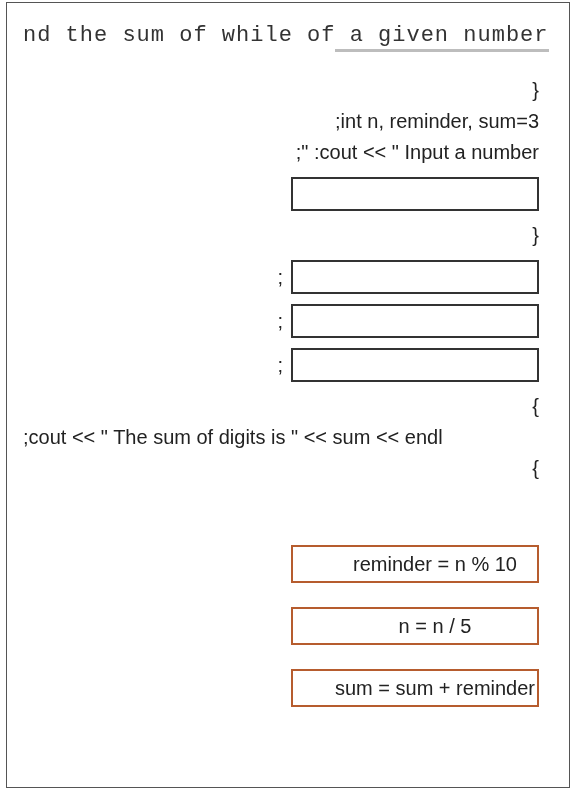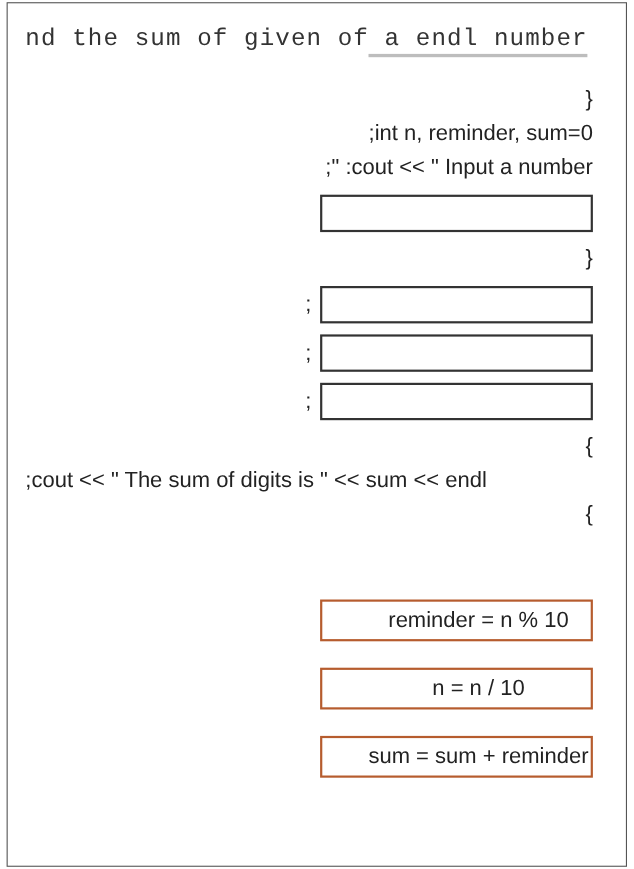--- a/index.html
+++ b/index.html
@@ -88,26 +88,26 @@
     background: #fff;
     padding-left: 40px;
   }
 </style>
 </head>
 <body>
 
 <div class="outer-frame">
 
   <div class="title-line">
-    <span>nd the sum of given of</span><span class="title-underline"> a endl number</span>
+    <span>nd the sum of while of</span><span class="title-underline"> a given number</span>
   </div>
 
   <div class="code-area">
     <span class="code-line">}</span>
-    <span class="code-line">;int n, reminder, sum=0</span>
+    <span class="code-line">;int n, reminder, sum=3</span>
     <span class="code-line">;" :cout &lt;&lt; " Input a number</span>
 
     <div class="drop-row">
       <div class="drop-box"></div>
     </div>
 
     <span class="code-line">}</span>
 
     <div class="drop-row">
       <span class="semi">;</span>
@@ -124,17 +124,17 @@
 
     <span class="code-line">{</span>
     <span class="code-line" style="text-align:left; padding-left:6px;">;cout &lt;&lt; " The sum of digits is " &lt;&lt; sum &lt;&lt; endl</span>
     <span class="code-line">{</span>
   </div>
 
   <div class="big-gap"></div>
 
   <div class="answers">
     <div class="answer-box">reminder = n % 10</div>
-    <div class="answer-box">n = n / 10</div>
+    <div class="answer-box">n = n / 5</div>
     <div class="answer-box">sum = sum + reminder</div>
   </div>
 
 </div>
 
 </body></html>

